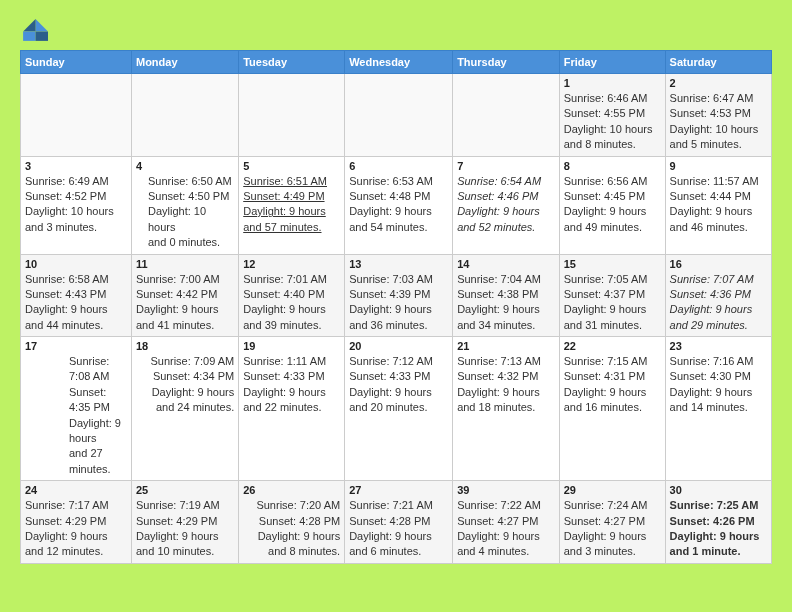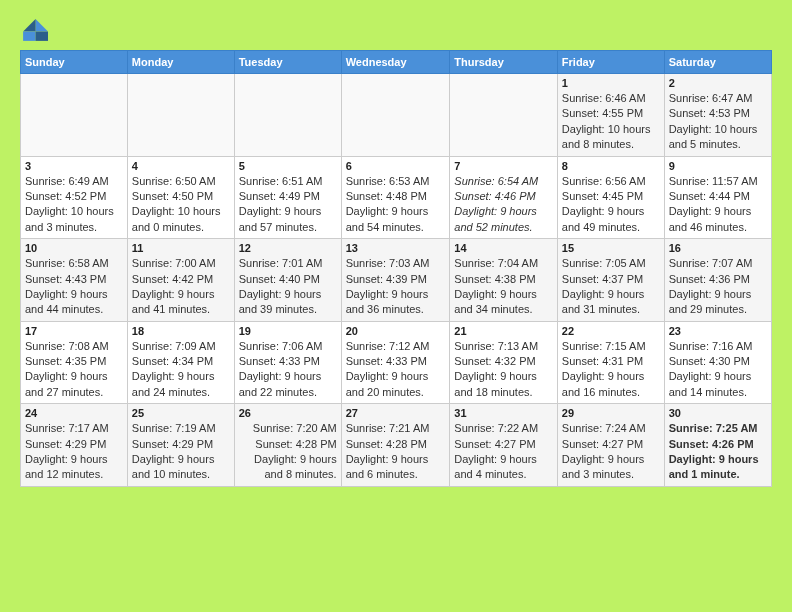--- a/index.html
+++ b/index.html
@@ -155,28 +155,28 @@
         <tr>
           <td>
             <div class="day-num">3</div>
             <div class="day-detail" style="white-space: pre-line;">Sunrise: 6:49 AM
 Sunset: 4:52 PM
 Daylight: 10 hours
 and 3 minutes.</div>
           </td>
           <td>
             <div class="day-num">4</div>
-            <div class="day-detail" style="white-space: pre-line;">Sunrise: 6:50 AM
+            <div class="day-detail" style="white-space: pre-line; margin-left: 12px;">Sunrise: 6:50 AM
 Sunset: 4:50 PM
 Daylight: 10 hours
 and 0 minutes.</div>
           </td>
           <td>
             <div class="day-num">5</div>
-            <div class="day-detail" style="white-space: pre-line;">Sunrise: 6:51 AM
+            <div class="day-detail" style="white-space: pre-line; text-decoration: underline;">Sunrise: 6:51 AM
 Sunset: 4:49 PM
 Daylight: 9 hours
 and 57 minutes.</div>
           </td>
           <td>
             <div class="day-num">6</div>
             <div class="day-detail" style="white-space: pre-line;">Sunrise: 6:53 AM
 Sunset: 4:48 PM
 Daylight: 9 hours
 and 54 minutes.</div>
@@ -241,44 +241,44 @@
           </td>
           <td>
             <div class="day-num">15</div>
             <div class="day-detail" style="white-space: pre-line;">Sunrise: 7:05 AM
 Sunset: 4:37 PM
 Daylight: 9 hours
 and 31 minutes.</div>
           </td>
           <td>
             <div class="day-num">16</div>
-            <div class="day-detail" style="white-space: pre-line;">Sunrise: 7:07 AM
+            <div class="day-detail" style="white-space: pre-line; font-style: italic;">Sunrise: 7:07 AM
 Sunset: 4:36 PM
 Daylight: 9 hours
 and 29 minutes.</div>
           </td>
         </tr>
         <tr>
           <td>
             <div class="day-num">17</div>
-            <div class="day-detail" style="white-space: pre-line;">Sunrise: 7:08 AM
+            <div class="day-detail" style="white-space: pre-line; margin-left: 44px;">Sunrise: 7:08 AM
 Sunset: 4:35 PM
 Daylight: 9 hours
 and 27 minutes.</div>
           </td>
           <td>
             <div class="day-num">18</div>
-            <div class="day-detail" style="white-space: pre-line;">Sunrise: 7:09 AM
+            <div class="day-detail" style="white-space: pre-line; text-align: right;">Sunrise: 7:09 AM
 Sunset: 4:34 PM
 Daylight: 9 hours
 and 24 minutes.</div>
           </td>
           <td>
             <div class="day-num">19</div>
-            <div class="day-detail" style="white-space: pre-line;">Sunrise: 7:06 AM
+            <div class="day-detail" style="white-space: pre-line;">Sunrise: 1:11 AM
 Sunset: 4:33 PM
 Daylight: 9 hours
 and 22 minutes.</div>
           </td>
           <td>
             <div class="day-num">20</div>
             <div class="day-detail" style="white-space: pre-line;">Sunrise: 7:12 AM
 Sunset: 4:33 PM
 Daylight: 9 hours
 and 20 minutes.</div>
@@ -328,21 +328,21 @@
 and 8 minutes.</div>
           </td>
           <td>
             <div class="day-num">27</div>
             <div class="day-detail" style="white-space: pre-line;">Sunrise: 7:21 AM
 Sunset: 4:28 PM
 Daylight: 9 hours
 and 6 minutes.</div>
           </td>
           <td>
-            <div class="day-num">31</div>
+            <div class="day-num">39</div>
             <div class="day-detail" style="white-space: pre-line;">Sunrise: 7:22 AM
 Sunset: 4:27 PM
 Daylight: 9 hours
 and 4 minutes.</div>
           </td>
           <td>
             <div class="day-num">29</div>
             <div class="day-detail" style="white-space: pre-line;">Sunrise: 7:24 AM
 Sunset: 4:27 PM
 Daylight: 9 hours

